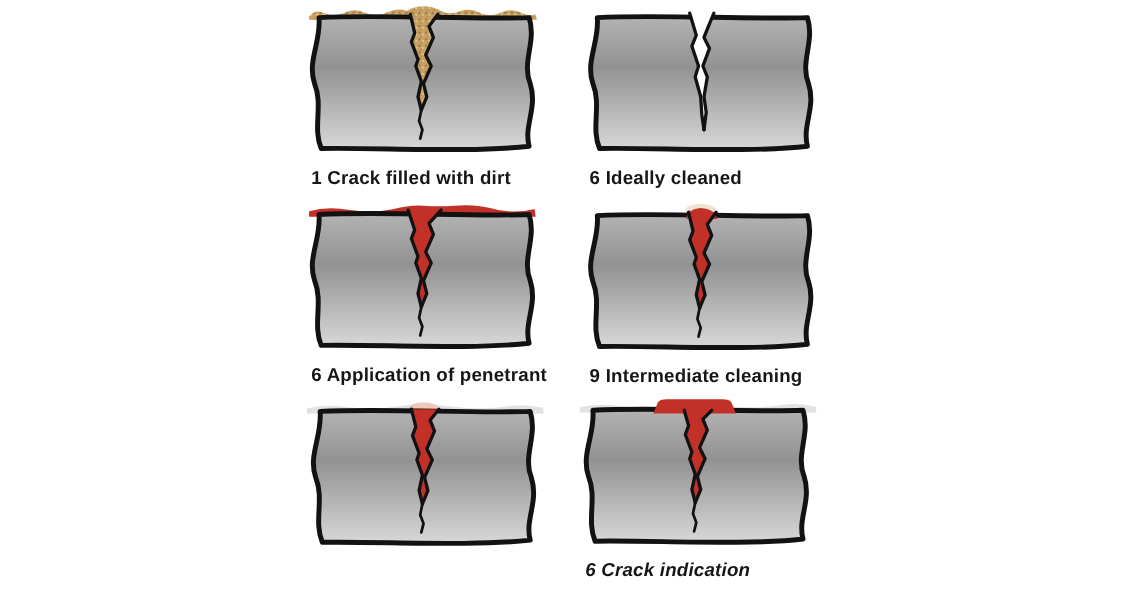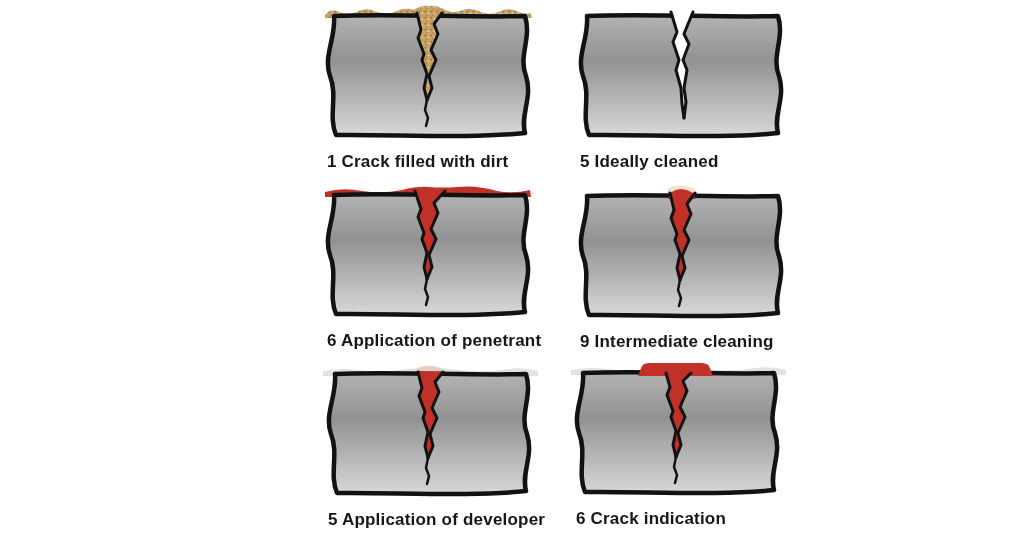--- a/index.html
+++ b/index.html
@@ -1,33 +1,33 @@
 <!DOCTYPE html>
 <html style="--bg: #ffffff; --outline: #121212; --metal-top: #b3b3b3; --metal-mid: #929292; --metal-bottom: #d8d8d8; --dirt: #c9a263; --dirt-dark: #8a6a3a; --dirt-light: #ead6a8; --red: #c23128; --dev: #e2e2e2; --halo: #f3e1d0; --pink: #edc9b8; --gap: #ffffff; --label: #161616;"><head>
 <meta charset="utf-8">
 <style>
   html,body{margin:0;padding:0;}
   body{
     width:1024px;height:536px;overflow:hidden;position:relative;
     background:var(--bg,#ffffff);
     font-family:"Liberation Sans", sans-serif;
   }
-  .canvas{position:absolute;inset:0;margin-left:44px;}
+  .canvas{position:absolute;inset:0;}
   .panel{position:absolute;width:218px;margin:0;}
   .panel svg{display:block;}
   .caption{
     font-weight:700;font-size:17px;line-height:1.1;color:var(--label,#161616);
     margin:9px 0 0 5px;letter-spacing:.2px;white-space:nowrap;
   }
   #p1{left:278px;top:4px;}
   #p2{left:531px;top:4px;}
   #p3{left:278px;top:183px;}
   #p4{left:531px;top:184px;}
   #p5{left:279px;top:362px;}
-  #p6{left:527px;top:361px;}
+  #p6{left:527px;top:361px;font-style:italic;}
 </style>
 </head>
 <body>
 
 <div class="canvas">
 
   <figure class="panel" id="p1">
     <svg width="218" height="140" viewBox="0 0 218 140">
       <defs>
         <linearGradient id="g1" x1="0" y1="0" x2="0" y2="1">
@@ -63,21 +63,21 @@
           <stop offset="0.38" style="stop-color:var(--metal-mid)"></stop>
           <stop offset="1" style="stop-color:var(--metal-bottom)"></stop>
         </linearGradient>
       </defs>
       <path fill="url(#g2)" style="stroke:var(--outline)" stroke-width="4.5" stroke-linejoin="round" d="M 12,12 C 70,9 150,14 203,12 C 210,34 196,52 204,72 C 211,94 198,110 203,129 C 150,135 66,130 14,131 C 6,112 16,92 8,72 C 1,52 14,34 12,12 Z"></path>
 
       <path style="fill:var(--gap)" d="M 96,8 L 102,28 L 98,38 L 104,56 L 101,66 L 106,84 L 107,100 L 109,114 L 111,98 L 109,84 L 112,66 L 108,56 L 114,40 L 109,30 L 113,20 L 118,8 Z"></path>
       <path fill="none" style="stroke:var(--outline)" stroke-width="3" stroke-linejoin="round" stroke-linecap="round" d="M 96,8 L 102,28 L 98,38 L 104,56 L 101,66 L 106,84 L 107,100 L 109,114"></path>
       <path fill="none" style="stroke:var(--outline)" stroke-width="3" stroke-linejoin="round" stroke-linecap="round" d="M 118,8 L 113,20 L 109,30 L 114,40 L 108,56 L 112,66 L 109,84 L 111,98 L 109,114"></path>
     </svg>
-    <figcaption class="caption">5 Ideally cleaned</figcaption>
+    <figcaption class="caption">6 Ideally cleaned</figcaption>
   </figure>
 
   <figure class="panel" id="p3">
     <svg width="218" height="140" viewBox="0 0 218 140">
       <defs>
         <linearGradient id="g3" x1="0" y1="0" x2="0" y2="1">
           <stop offset="0" style="stop-color:var(--metal-top)"></stop>
           <stop offset="0.38" style="stop-color:var(--metal-mid)"></stop>
           <stop offset="1" style="stop-color:var(--metal-bottom)"></stop>
         </linearGradient>
@@ -122,21 +122,20 @@
         </linearGradient>
       </defs>
       <path style="fill:var(--dev)" d="M -3,10 Q 15,5 35,8 Q 60,11 85,7 Q 110,4 135,8 Q 160,11 185,7 Q 200,5 215,9 L 215,14 L -3,14 Z"></path>
       <ellipse cx="106" cy="8.5" rx="13" ry="4.5" style="fill:var(--pink)"></ellipse>
       <path fill="url(#g5)" style="stroke:var(--outline)" stroke-width="4.5" stroke-linejoin="round" d="M 12,12 C 70,9 150,14 203,12 C 210,34 196,52 204,72 C 211,94 198,110 203,129 C 150,135 66,130 14,131 C 6,112 16,92 8,72 C 1,52 14,34 12,12 Z"></path>
       <path style="fill:var(--red)" d="M 95,10 L 99,26 L 96,34 L 102,50 L 100,56 L 105,70 L 102,84 L 105,96 L 110,84 L 107,72 L 114,56 L 109,46 L 116,30 L 112,20 L 120,10 Z"></path>
       <path fill="none" style="stroke:var(--outline)" stroke-width="3" stroke-linejoin="round" stroke-linecap="round" d="M 95,10 L 99,26 L 96,34 L 102,50 L 100,56 L 105,70 L 102,84 L 105,96"></path>
       <path fill="none" style="stroke:var(--outline)" stroke-width="3" stroke-linejoin="round" stroke-linecap="round" d="M 120,10 L 112,20 L 116,30 L 109,46 L 114,56 L 107,72 L 110,84 L 105,96"></path>
       <path fill="none" style="stroke:var(--outline)" stroke-width="2.5" stroke-linecap="round" d="M 105,96 L 103,106 L 106,114 L 104,122"></path>
     </svg>
-    <figcaption class="caption">5 Application of developer</figcaption>
   </figure>
 
   <figure class="panel" id="p6">
     <svg width="218" height="140" viewBox="0 0 218 140">
       <defs>
         <linearGradient id="g6" x1="0" y1="0" x2="0" y2="1">
           <stop offset="0" style="stop-color:var(--metal-top)"></stop>
           <stop offset="0.38" style="stop-color:var(--metal-mid)"></stop>
           <stop offset="1" style="stop-color:var(--metal-bottom)"></stop>
         </linearGradient>

